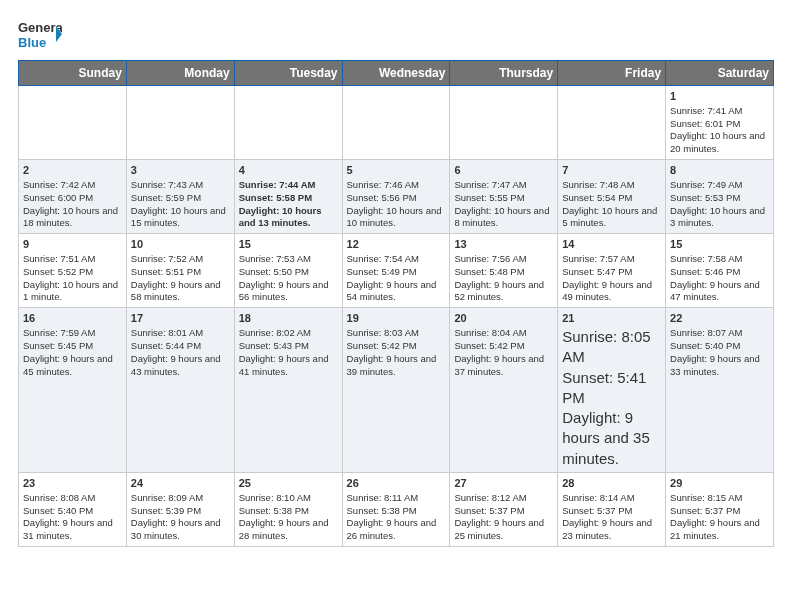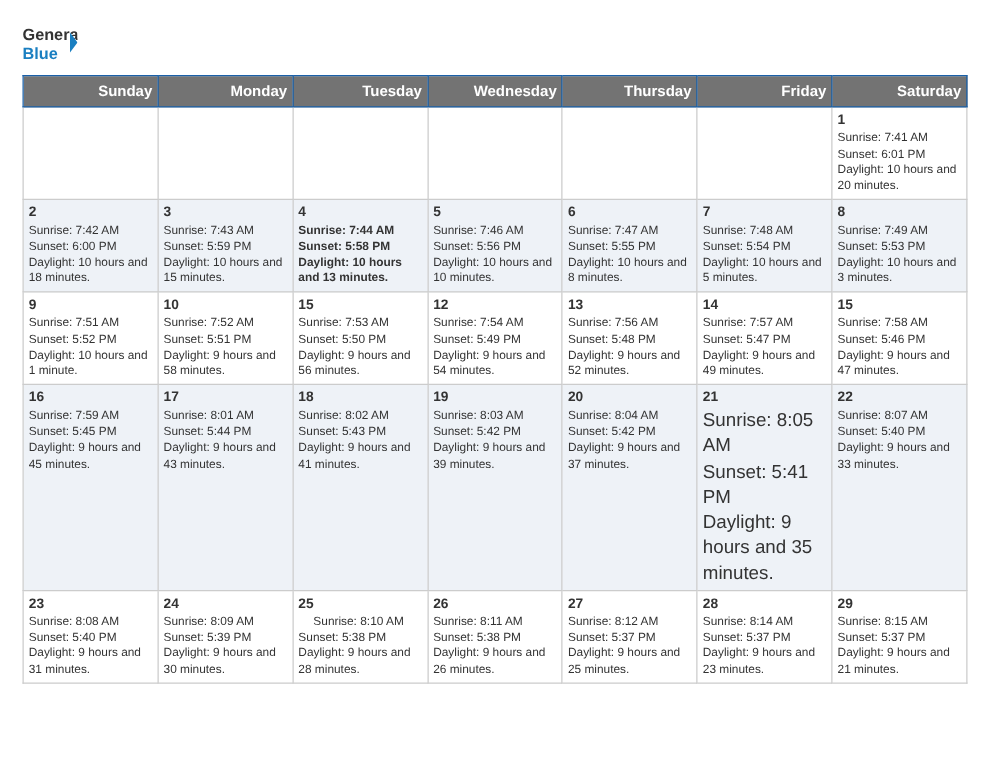--- a/index.html
+++ b/index.html
@@ -187,21 +187,21 @@
 Sunset: 5:40 PM
 Daylight: 9 hours and 33 minutes.</span></td>
         </tr>
         <tr>
           <td><span class="day-num">23</span><span style="white-space: pre-line; font-size: 9.5px;">Sunrise: 8:08 AM
 Sunset: 5:40 PM
 Daylight: 9 hours and 31 minutes.</span></td>
           <td><span class="day-num">24</span><span style="white-space: pre-line; font-size: 9.5px;">Sunrise: 8:09 AM
 Sunset: 5:39 PM
 Daylight: 9 hours and 30 minutes.</span></td>
-          <td><span class="day-num">25</span><span style="white-space: pre-line; font-size: 9.5px; margin-left: 12px;">Sunrise: 8:10 AM
+          <td><span class="day-num">25</span><span style="white-space: pre-line; font-size: 9.5px;">Sunrise: 8:10 AM
 Sunset: 5:38 PM
 Daylight: 9 hours and 28 minutes.</span></td>
           <td><span class="day-num">26</span><span style="white-space: pre-line; font-size: 9.5px;">Sunrise: 8:11 AM
 Sunset: 5:38 PM
 Daylight: 9 hours and 26 minutes.</span></td>
           <td><span class="day-num">27</span><span style="white-space: pre-line; font-size: 9.5px;">Sunrise: 8:12 AM
 Sunset: 5:37 PM
 Daylight: 9 hours and 25 minutes.</span></td>
           <td><span class="day-num">28</span><span style="white-space: pre-line; font-size: 9.5px;">Sunrise: 8:14 AM
 Sunset: 5:37 PM

